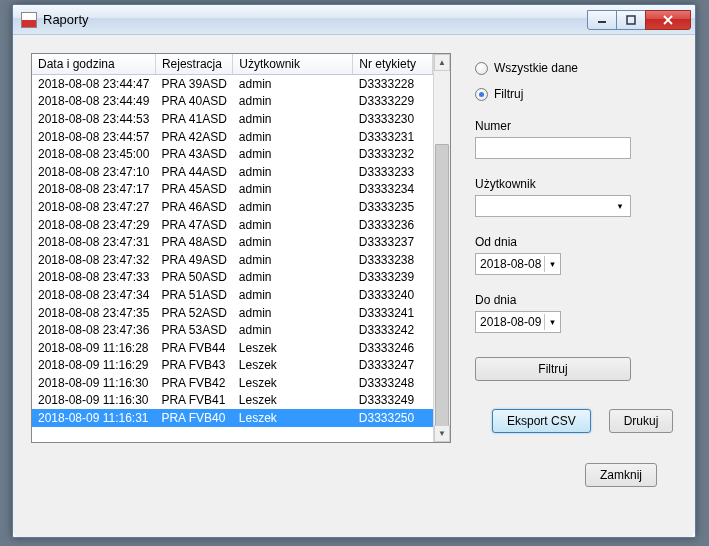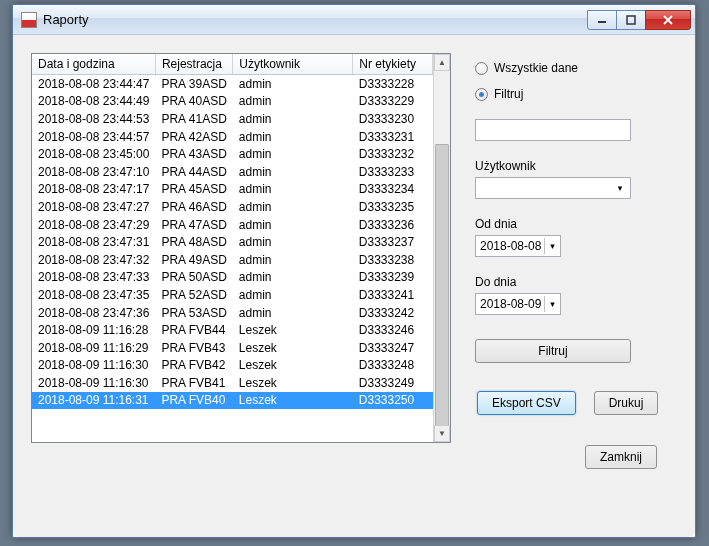--- a/index.html
+++ b/index.html
@@ -196,21 +196,21 @@
     border: 1px solid #8e8f8f;
     background: linear-gradient(to bottom, #f2f2f2, #e3e3e3);
     border-radius: 3px;
     padding: 0 14px;
     font-size: 12px;
     font-family: inherit;
     cursor: pointer;
   }
   .btn.filter { width: 156px; margin-top: 24px; margin-left:2px; }
   .btn.focus { border: 1px solid #3c7fb1; box-shadow: 0 0 2px #7eb4ea; background: linear-gradient(to bottom, #eaf6fd, #c4e5f6); }
-  .bottom-btns { margin-top: 28px; display: flex; gap: 18px; margin-left:4px; }
+  .bottom-btns { margin-top: 28px; display: flex; gap: 18px; margin-left:19px; }
   .close-row { margin-top: 30px; text-align: right; padding-right: 20px; }
   .col-date { width: 118px; }
   .col-reg { width: 76px; }
   .col-user { width: 120px; }
   .col-label { width: auto; }
 </style>
 </head>
 <body>
 
 <div class="tab-bg"></div>
@@ -318,20 +318,26 @@
                 <td>admin</td>
                 <td>D3333238</td>
               </tr>
               <tr>
                 <td>2018-08-08 23:47:33</td>
                 <td>PRA 50ASD</td>
                 <td>admin</td>
                 <td>D3333239</td>
               </tr>
               <tr>
+                <td>2018-08-08 23:47:34</td>
+                <td>PRA 51ASD</td>
+                <td>admin</td>
+                <td>D3333240</td>
+              </tr>
+              <tr>
                 <td>2018-08-08 23:47:35</td>
                 <td>PRA 52ASD</td>
                 <td>admin</td>
                 <td>D3333241</td>
               </tr>
               <tr>
                 <td>2018-08-08 23:47:36</td>
                 <td>PRA 53ASD</td>
                 <td>admin</td>
                 <td>D3333242</td>
@@ -380,20 +386,21 @@
       <div class="radio-row">
         <span class="radio"></span>
         <span>Wszystkie dane</span>
       </div>
       <div class="radio-row">
         <span class="radio checked"></span>
         <span>Filtruj</span>
       </div>
 
       <div class="field-group">
+        <div class="field-label">Numer</div>
         <input class="text-input" value="" style="">
       </div>
 
       <div class="field-group">
         <div class="field-label">Użytkownik</div>
         <div class="dropdown">
           <span></span>
           <span class="arrow">▾</span>
         </div>
       </div>

